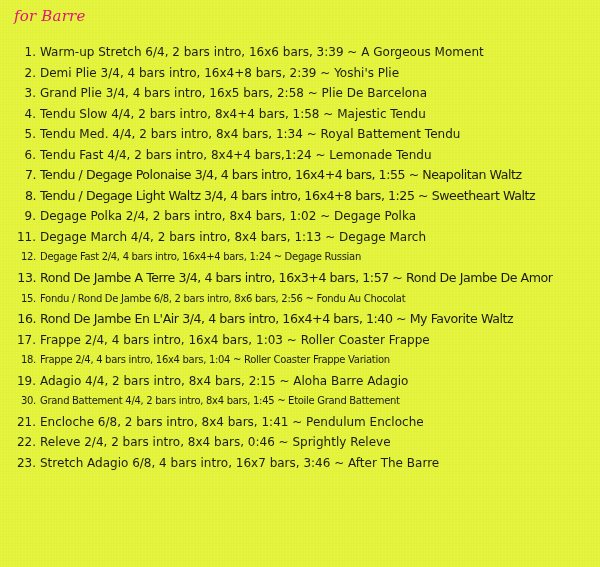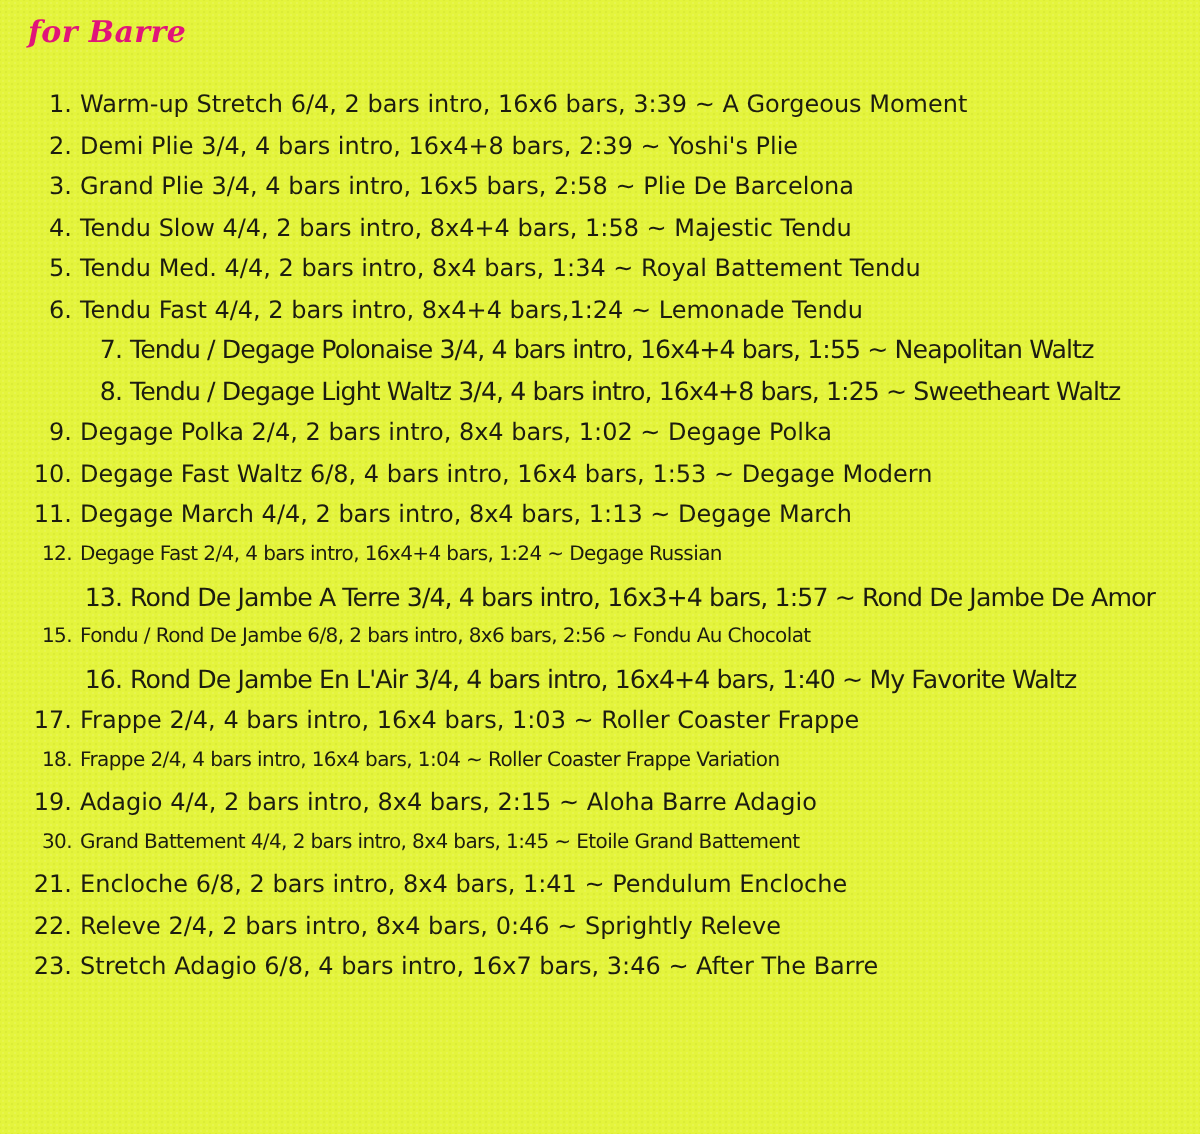--- a/index.html
+++ b/index.html
@@ -11,56 +11,55 @@
         radial-gradient(rgba(120,140,0,0.08) 0.6px, transparent 0.8px);
       background-size: 3px 3px, 3px 3px;
       background-position: 0 0, 1.5px 1.5px;
       position: relative;
       font-family: "DejaVu Sans", sans-serif;
       color: #1c1c10;
     }
     .title {
       position: absolute; left: 14px; top: 7px;
       font-family: "DejaVu Serif", serif;
-      font-style: italic; font-weight: bold;
+      font-style: italic; font-weight: normal;
       font-size: 15px; color: #e0157a;
       letter-spacing: 0.2px;
     }
     .tracklist {
       position: absolute; left: 0; top: 42px;
       margin: 0; padding: 0; list-style: none;
     }
     .track {
       height: 20.55px; line-height: 20.55px;
       white-space: nowrap; font-size: 12px;
       position: relative;
     }
     .num {
       display: inline-block; width: 36px; text-align: right;
       margin-right: 4px;
     }
-    .cond { letter-spacing: -0.45px; font-size: 12.6px; padding-left: 25px; }
+    .cond { letter-spacing: -0.45px; font-size: 12.6px; }
     .cond2 { letter-spacing: -0.3px; font-size: 10px; }
   </style>
 </head>
 <body>
 
 <div class="title">for Barre</div>
 
 <ol class="tracklist">
   <li class="track"><span class="num">1.</span><span>Warm-up Stretch 6/4, 2 bars intro, 16x6 bars, 3:39 ~ A Gorgeous Moment</span></li>
   <li class="track"><span class="num">2.</span><span>Demi Plie 3/4, 4 bars intro, 16x4+8 bars, 2:39 ~ Yoshi's Plie</span></li>
   <li class="track"><span class="num">3.</span><span>Grand Plie 3/4, 4 bars intro, 16x5 bars, 2:58 ~ Plie De Barcelona</span></li>
   <li class="track"><span class="num">4.</span><span>Tendu Slow 4/4, 2 bars intro, 8x4+4 bars, 1:58 ~ Majestic Tendu</span></li>
   <li class="track"><span class="num">5.</span><span>Tendu Med. 4/4, 2 bars intro, 8x4 bars, 1:34 ~ Royal Battement Tendu</span></li>
   <li class="track"><span class="num">6.</span><span>Tendu Fast 4/4, 2 bars intro, 8x4+4 bars,1:24 ~ Lemonade Tendu</span></li>
   <li class="track cond"><span class="num">7.</span><span>Tendu / Degage Polonaise 3/4, 4 bars intro, 16x4+4 bars, 1:55 ~ Neapolitan Waltz</span></li>
   <li class="track cond"><span class="num">8.</span><span>Tendu / Degage Light Waltz 3/4, 4 bars intro, 16x4+8 bars, 1:25 ~ Sweetheart Waltz</span></li>
   <li class="track"><span class="num">9.</span><span>Degage Polka 2/4, 2 bars intro, 8x4 bars, 1:02 ~ Degage Polka</span></li>
-  <li class="track"><span class="num">10.</span><span>Degage Fast Waltz 6/8, 4 bars intro, 16x4 bars, 1:53 ~ Degage Modern</span></li>
   <li class="track"><span class="num">11.</span><span>Degage March 4/4, 2 bars intro, 8x4 bars, 1:13 ~ Degage March</span></li>
   <li class="track cond2"><span class="num">12.</span><span>Degage Fast 2/4, 4 bars intro, 16x4+4 bars, 1:24 ~ Degage Russian</span></li>
   <li class="track cond"><span class="num">13.</span><span>Rond De Jambe A Terre 3/4, 4 bars intro, 16x3+4 bars, 1:57 ~ Rond De Jambe De Amor</span></li>
   <li class="track cond2"><span class="num">15.</span><span>Fondu / Rond De Jambe 6/8, 2 bars intro, 8x6 bars, 2:56 ~ Fondu Au Chocolat</span></li>
   <li class="track cond"><span class="num">16.</span><span>Rond De Jambe En L'Air 3/4, 4 bars intro, 16x4+4 bars, 1:40 ~ My Favorite Waltz</span></li>
   <li class="track"><span class="num">17.</span><span>Frappe 2/4, 4 bars intro, 16x4 bars, 1:03 ~ Roller Coaster Frappe</span></li>
   <li class="track cond2"><span class="num">18.</span><span>Frappe 2/4, 4 bars intro, 16x4 bars, 1:04 ~ Roller Coaster Frappe Variation</span></li>
   <li class="track"><span class="num">19.</span><span>Adagio 4/4, 2 bars intro, 8x4 bars, 2:15 ~ Aloha Barre Adagio</span></li>
   <li class="track cond2"><span class="num">30.</span><span>Grand Battement 4/4, 2 bars intro, 8x4 bars, 1:45 ~ Etoile Grand Battement</span></li>
   <li class="track"><span class="num">21.</span><span>Encloche 6/8, 2 bars intro, 8x4 bars, 1:41 ~ Pendulum Encloche</span></li>

